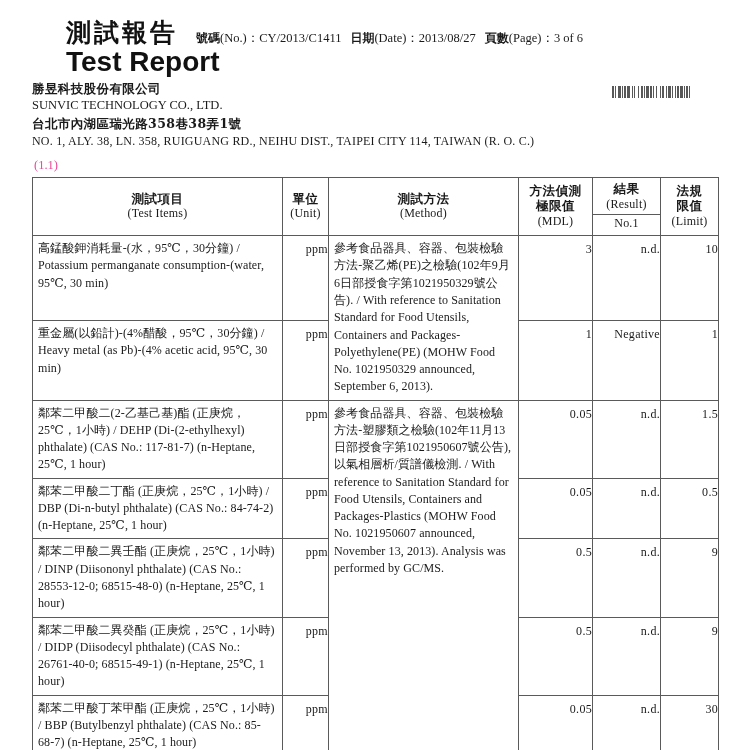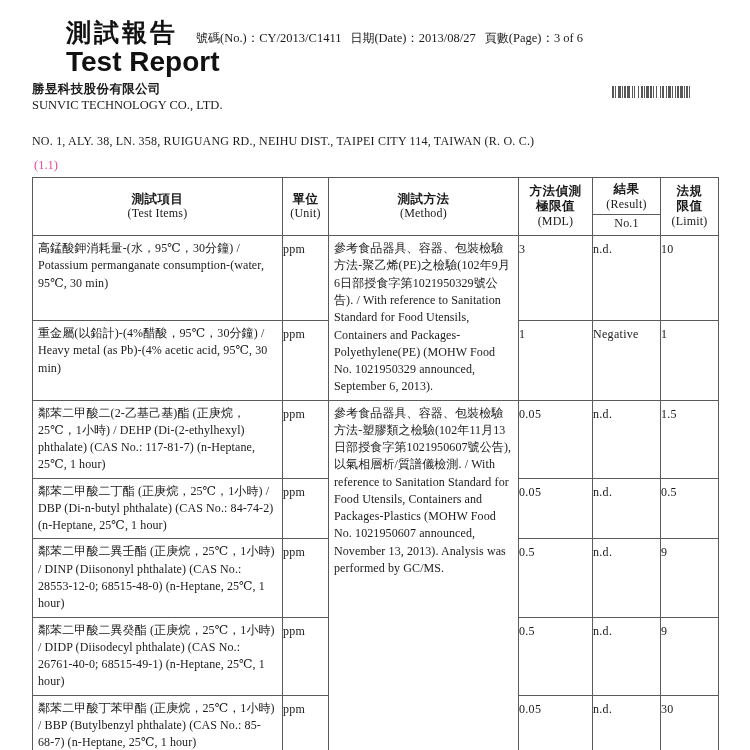--- a/index.html
+++ b/index.html
@@ -50,21 +50,21 @@
   }
   .meta-line {
     position: absolute;
     left: 196px; top: 30px;
     font-size: 12.5px;
     white-space: nowrap;
     color: #1a1a1a;
   }
   .meta-line .cjk {
     font-family: "DejaVu Serif", serif;
-    font-weight: 400;
+    font-weight: 700;
     font-size: 12px;
   }
   .meta-line .sep { display: inline-block; width: 9px; }
 
   .addr {
     position: absolute;
     left: 32px;
     font-size: 12.5px;
     white-space: nowrap;
     color: #1a1a1a;
@@ -143,21 +143,21 @@
   }
 
   td.item, td.method {
     padding: 4px 5px 4px 5px;
     font-size: 12px;
     line-height: 1.44;
     letter-spacing: 0.1px;
     word-break: break-word;
   }
   td.unit, td.mdl, td.result, td.limit {
-    text-align: left;
+    text-align: right;
     font-size: 12px;
     padding-top: 6px;
     letter-spacing: 0.3px;
   }
 
   .mth-cell { position: relative; }
 </style>
 </head>
 <body>
 
@@ -167,20 +167,21 @@
 
     <div class="title-cn">測試報告</div>
     <div class="title-en">Test Report</div>
 
     <div class="meta-line">
       <span class="cjk">號碼</span><span>(No.)</span><span>：</span><span>CY/2013/C1411</span><span class="sep"></span><span class="cjk">日期</span><span>(Date)</span><span>：</span><span>2013/08/27</span><span class="sep"></span><span class="cjk">頁數</span><span>(Page)</span><span>：</span><span>3 of 6</span>
     </div>
 
     <div class="addr cjk" id="addr1">勝昱科技股份有限公司</div>
     <div class="addr" id="addr2">SUNVIC TECHNOLOGY CO., LTD.</div>
+    <div class="addr cjk" id="addr3">台北市內湖區瑞光路358巷38弄1號</div>
     <div class="addr" id="addr4">NO. 1, ALY. 38, LN. 358, RUIGUANG RD., NEIHU DIST., TAIPEI CITY 114, TAIWAN (R. O. C.)</div>
 
     <div class="barcode" id="barcode">
         <i class="" style="width:2px"></i>
         <i class="g" style="width:1px"></i>
         <i class="" style="width:1px"></i>
         <i class="g" style="width:2px"></i>
         <i class="" style="width:3px"></i>
         <i class="g" style="width:1px"></i>
         <i class="" style="width:1px"></i>

